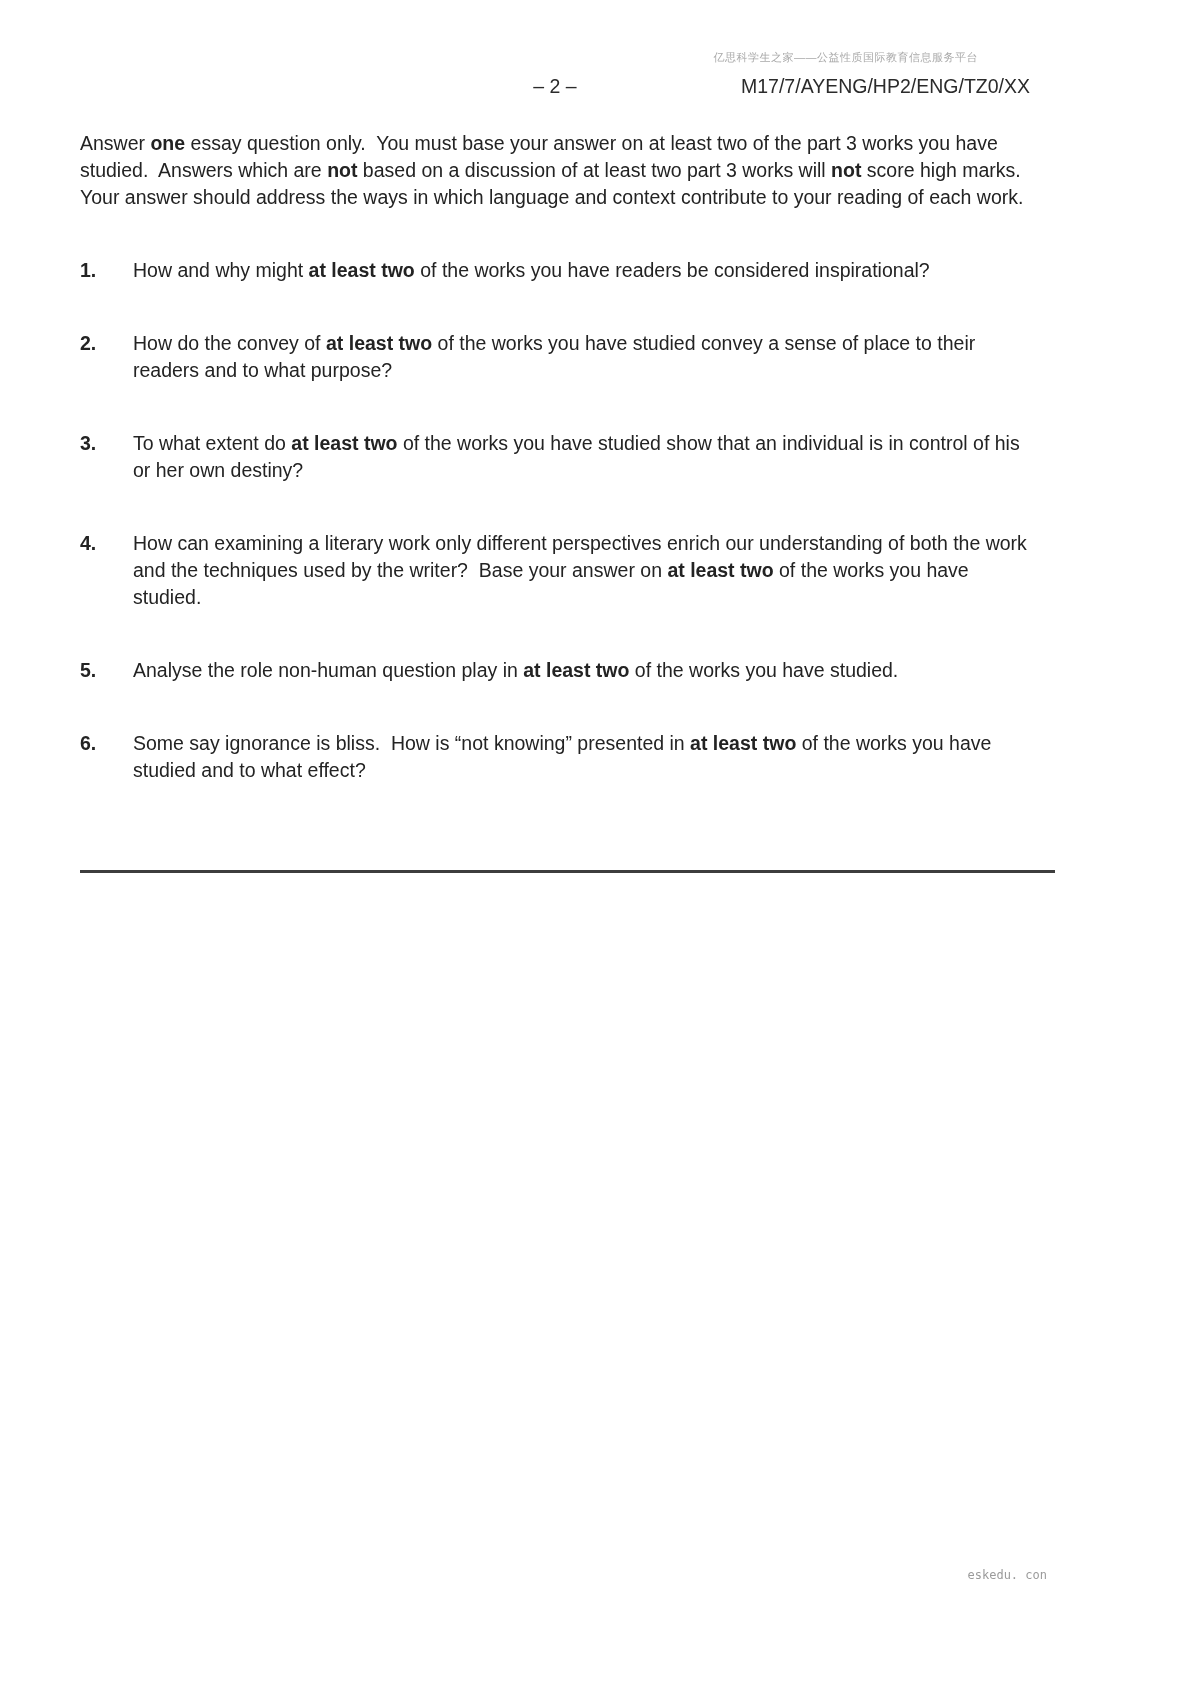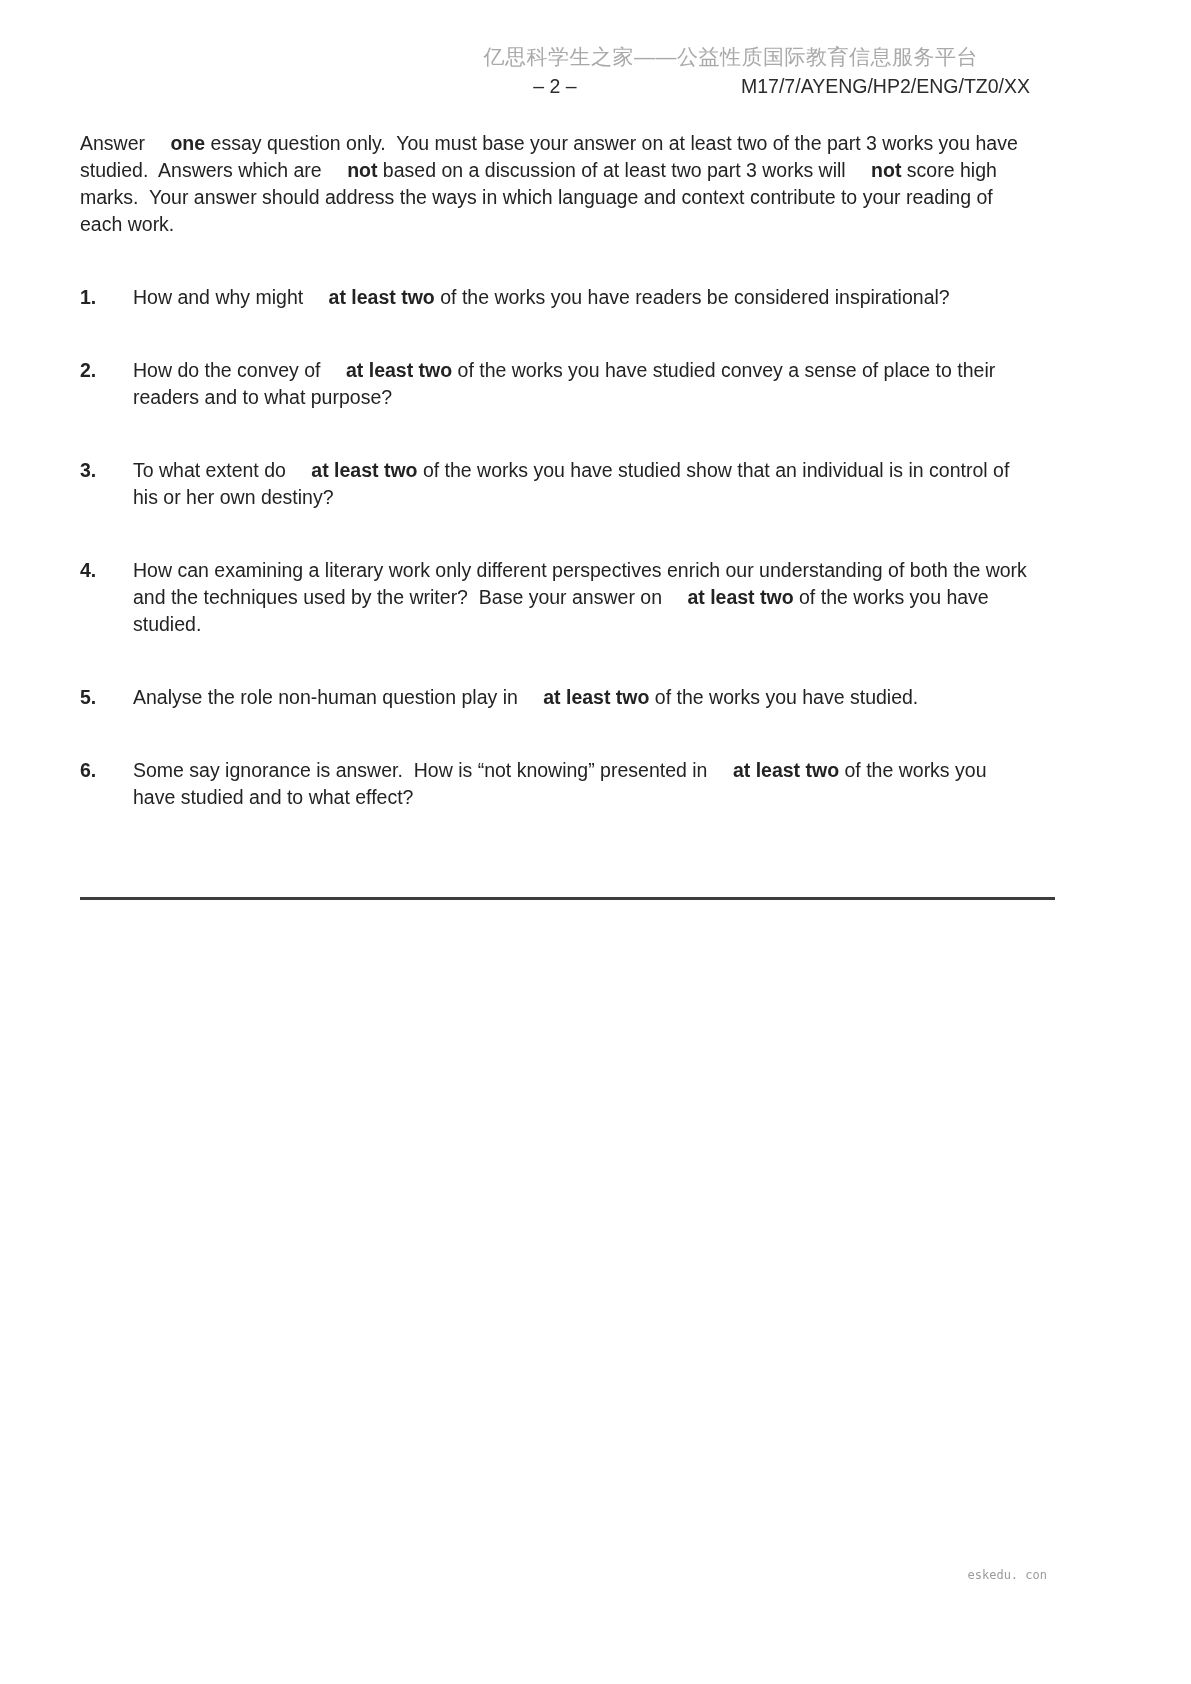--- a/index.html
+++ b/index.html
@@ -19,21 +19,21 @@
     position: absolute;
     left: 80px;
     top: 0;
     width: 950px;
   }
   
   .cn-watermark {
     margin-top: 46px;
     text-align: right;
     padding-right: 52px;
-    font-size: 21px;
+    font-size: 11px;
     line-height: 22px;
     color: #a9a9a9;
     letter-spacing: 0.5px;
   }
   .header-row {
     position: relative;
     height: 28px;
     margin-top: 4px;
     font-size: 19.5px;
     line-height: 28px;
@@ -70,21 +70,21 @@
     line-height: 27px;
   }
   .q-number {
     flex: 0 0 53px;
     font-weight: bold;
   }
   .q-text {
     flex: 1 1 auto;
     white-space: pre-wrap;
   }
-  .seg-bold { font-weight: bold; margin-left: 20px; }
+  .seg-bold { font-weight: bold; }
   
   .divider {
     margin-top: 86px;
     width: 975px;
     height: 0;
     border-top: 3px solid #3d3d3d;
   }
   .footer-watermark {
     position: absolute;
     right: 144px;
@@ -124,21 +124,21 @@
     <li class="question">
       <span class="q-number">4.</span>
       <span class="q-text"><span>How can examining a literary work only different perspectives enrich our understanding of both the work and the techniques used by the writer?  Base your answer on </span><span class="seg-bold">at least two</span><span> of the works you have studied.</span></span>
     </li>
     <li class="question">
       <span class="q-number">5.</span>
       <span class="q-text"><span>Analyse the role non-human question play in </span><span class="seg-bold">at least two</span><span> of the works you have studied.</span></span>
     </li>
     <li class="question">
       <span class="q-number">6.</span>
-      <span class="q-text"><span>Some say ignorance is answer.  How is “not knowing” presented in </span><span class="seg-bold">at least two</span><span> of the works you have studied and to what effect?</span></span>
+      <span class="q-text"><span>Some say ignorance is bliss.  How is “not knowing” presented in </span><span class="seg-bold">at least two</span><span> of the works you have studied and to what effect?</span></span>
     </li>
   </ol>
 
   <div class="divider"></div>
 
 </div>
 
 <div class="footer-watermark">eskedu. con</div>
 
 </body></html>

